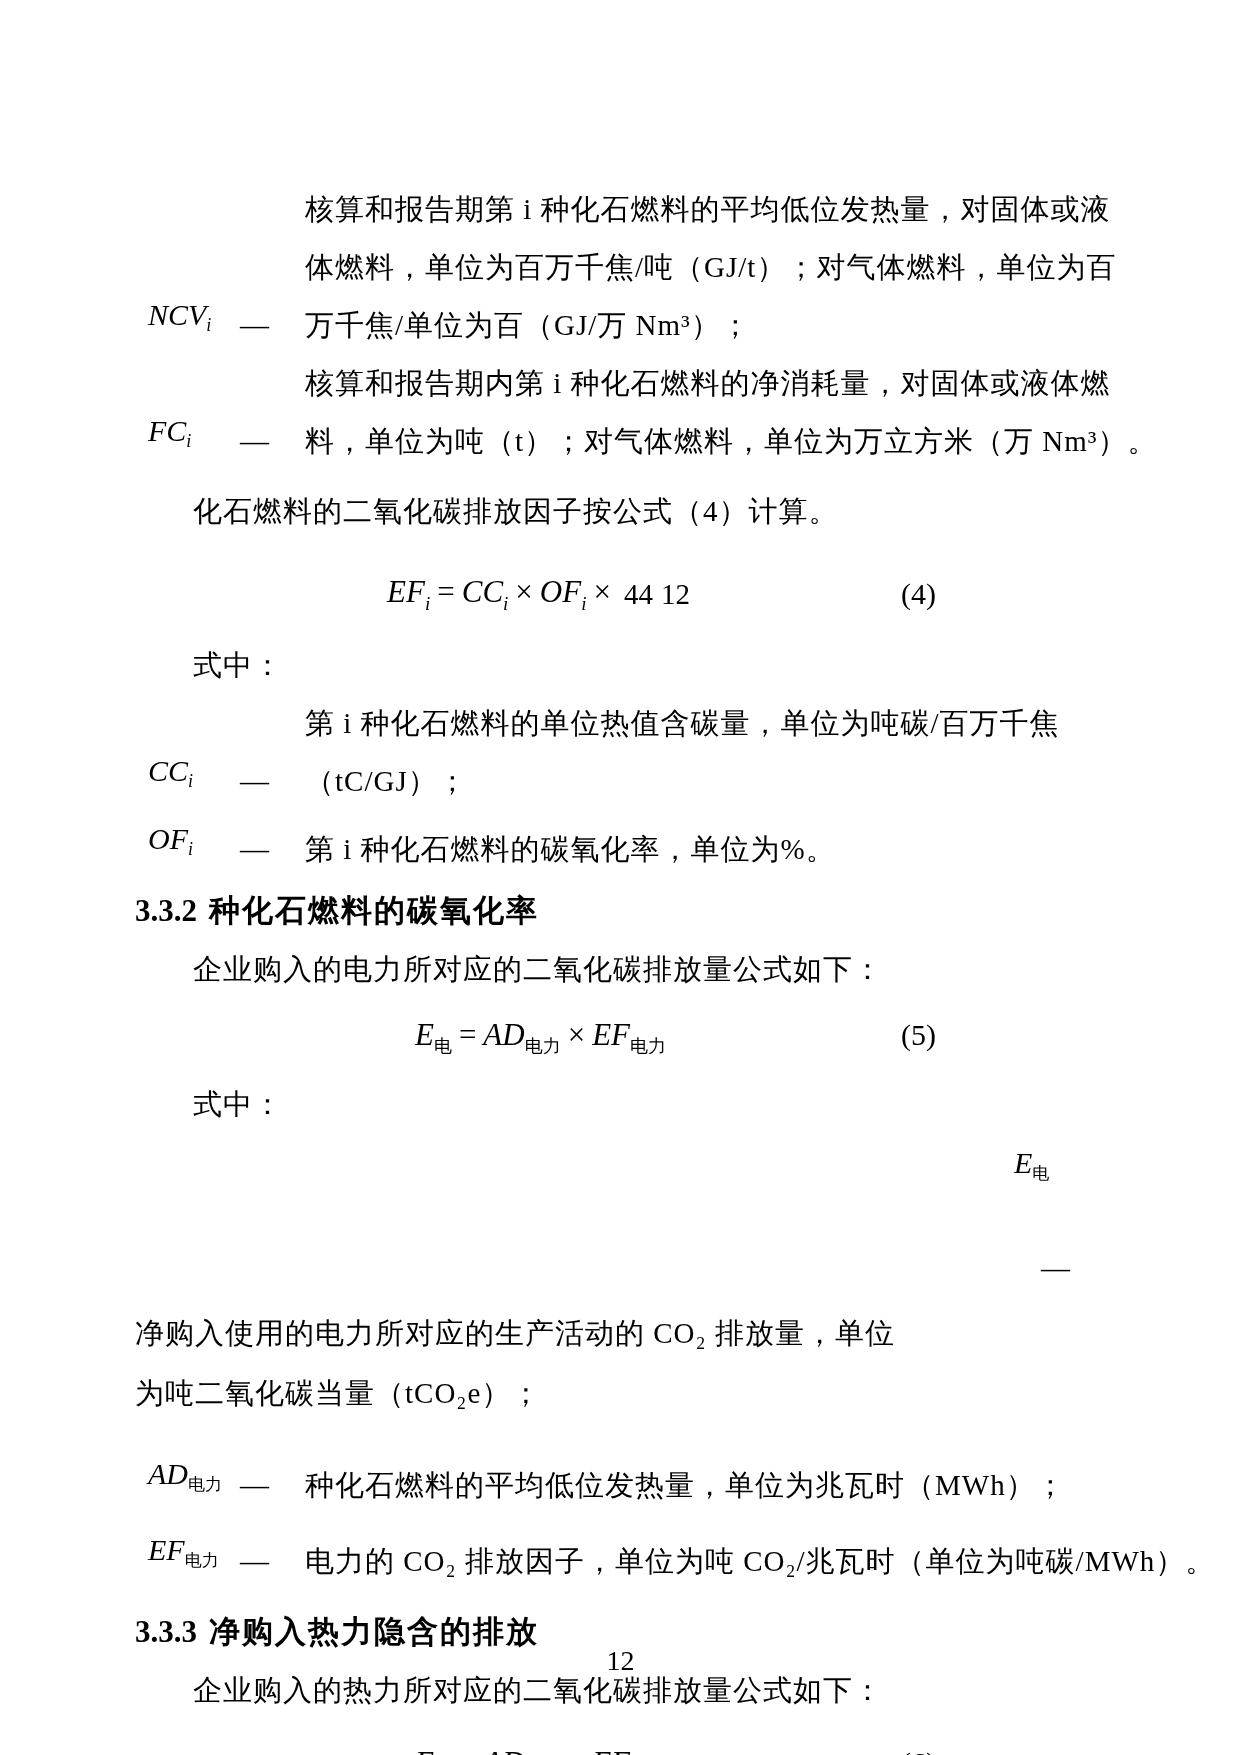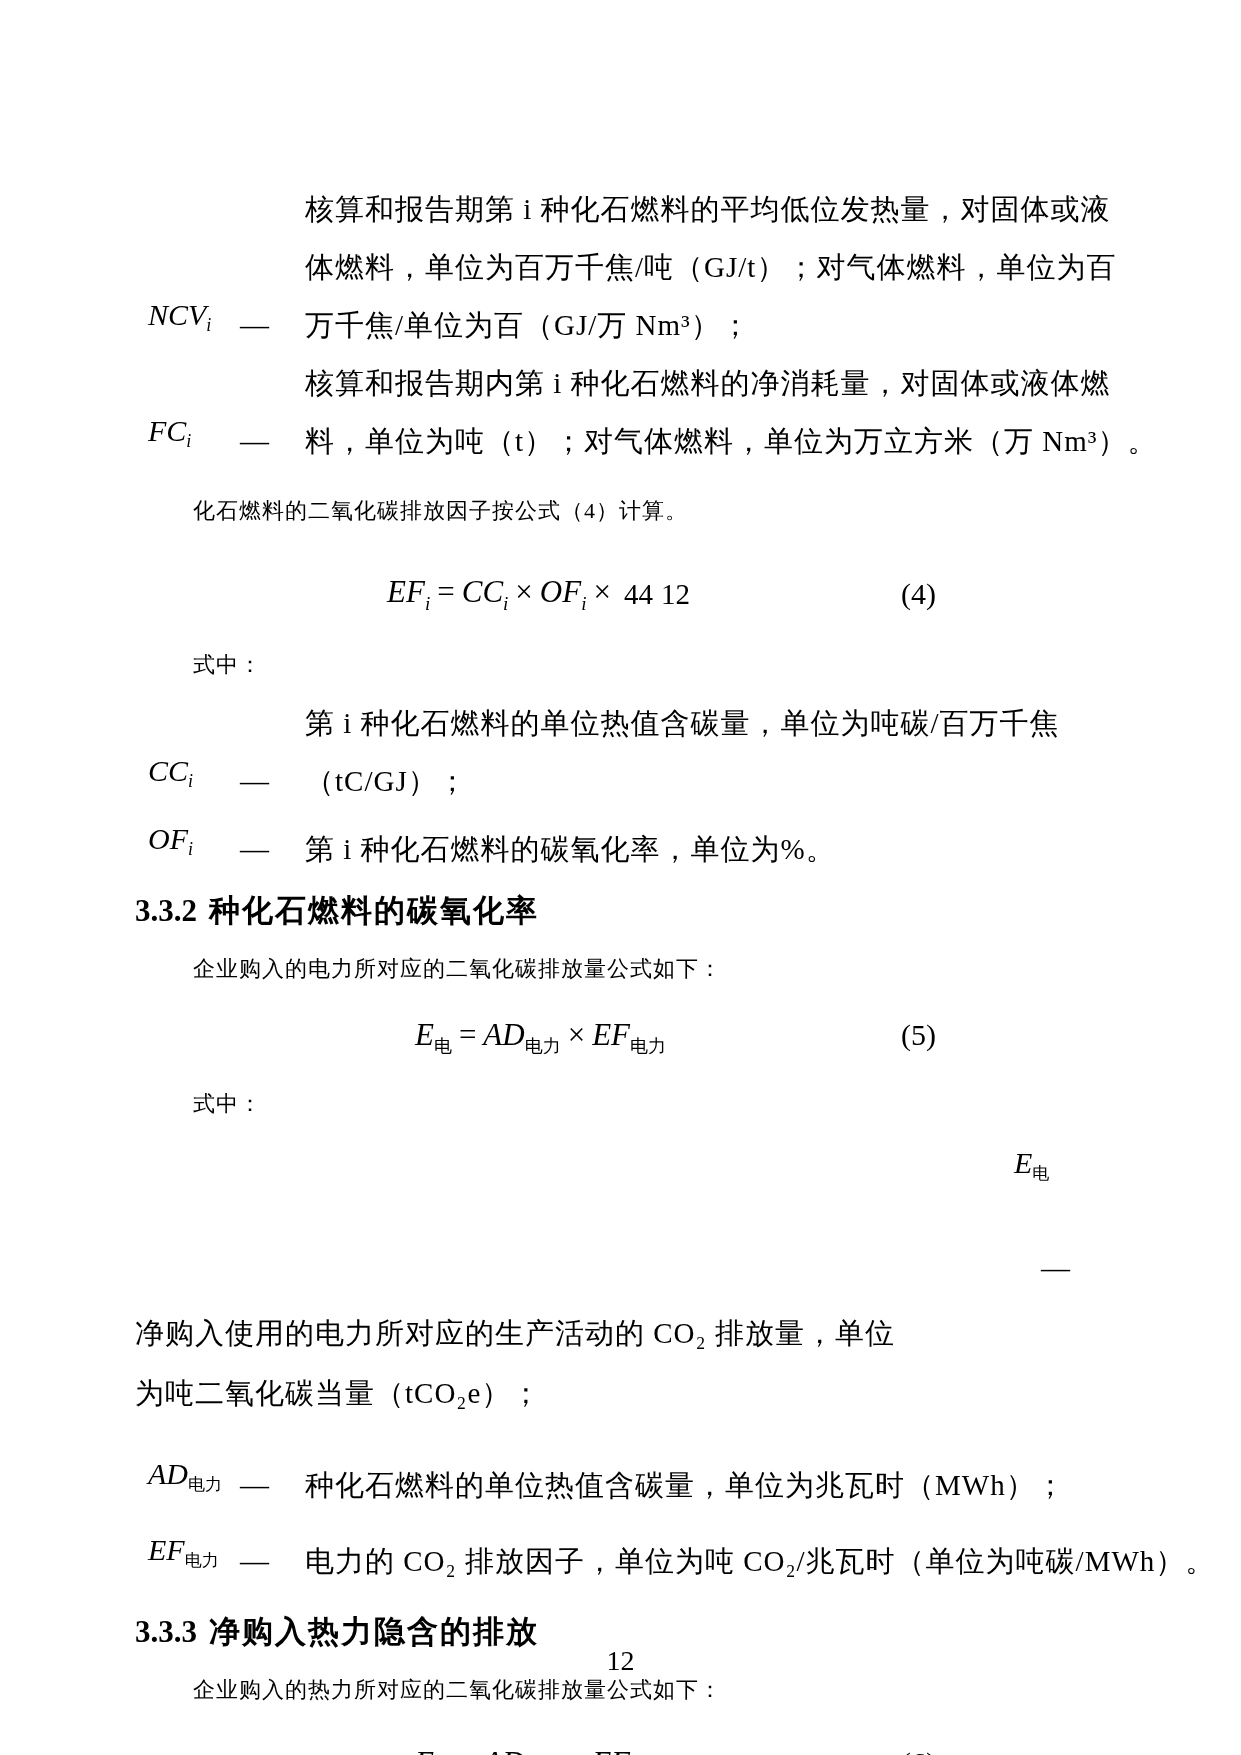--- a/index.html
+++ b/index.html
@@ -19,21 +19,21 @@
   .term-col { flex:0 0 105px; width:105px; padding-left:13px; box-sizing:border-box; white-space:nowrap; }
   .term-base { font-style:italic; font-size:30px; }
   .term-sub { font-size:18px; font-style:italic; vertical-align:-0.35em; }
   .term-sub.cjk { font-style:normal; font-size:17px; }
   .dash-col { flex:0 0 65px; width:65px; }
   .desc-col { flex:1 1 auto; min-width:0; }
   .line { white-space:nowrap; line-height:58px; letter-spacing:1px; font-size:29px; }
   .row-e { line-height:60px;flex-direction:column; }
   .row-e .line { line-height:60px; }
   
-  .para { font-size:22px; line-height:58px; text-indent:58px; letter-spacing:1px; }
+  .para { font-size:29px; line-height:58px; text-indent:58px; letter-spacing:1px; }
   
   .heading { font-weight:bold; font-size:31px; line-height:58px; }
   .heading .h-num { margin-right:12px; letter-spacing:0; }
   .heading .h-title { letter-spacing:2px; }
   
   .formula-row { position:relative; line-height:58px; font-size:31px; text-align:center; padding-right:160px; }
   .formula-row.tall { height:84px; display:flex; align-items:center; justify-content:center; line-height:normal; }
   .f-var { font-style:italic; }
   .f-sub { font-size:19px; font-style:italic; vertical-align:-0.4em; }
   .f-sub.cjk { font-style:normal; font-size:18px; }
@@ -131,21 +131,21 @@
     <span class="desc-col">
       <span class="line">净购入使用的电力所对应的生产活动的 CO₂ 排放量，单位</span>
       <span class="line">为吨二氧化碳当量（tCO₂e）；</span>
     </span>
   </div>
 
   <div class="def-row" id="row-ad">
     <span class="term-col"><span class="term-base">AD</span><span class="term-sub cjk">电力</span></span>
     <span class="dash-col">—</span>
     <span class="desc-col">
-      <span class="line">种化石燃料的单位热值含碳量，单位为兆瓦时（MWh）；</span>
+      <span class="line">种化石燃料的平均低位发热量，单位为兆瓦时（MWh）；</span>
     </span>
   </div>
 
   <div class="def-row" id="row-ef">
     <span class="term-col"><span class="term-base">EF</span><span class="term-sub cjk">电力</span></span>
     <span class="dash-col">—</span>
     <span class="desc-col">
       <span class="line">电力的 CO₂ 排放因子，单位为吨 CO₂/兆瓦时（单位为吨碳/MWh）。</span>
     </span>
   </div>

